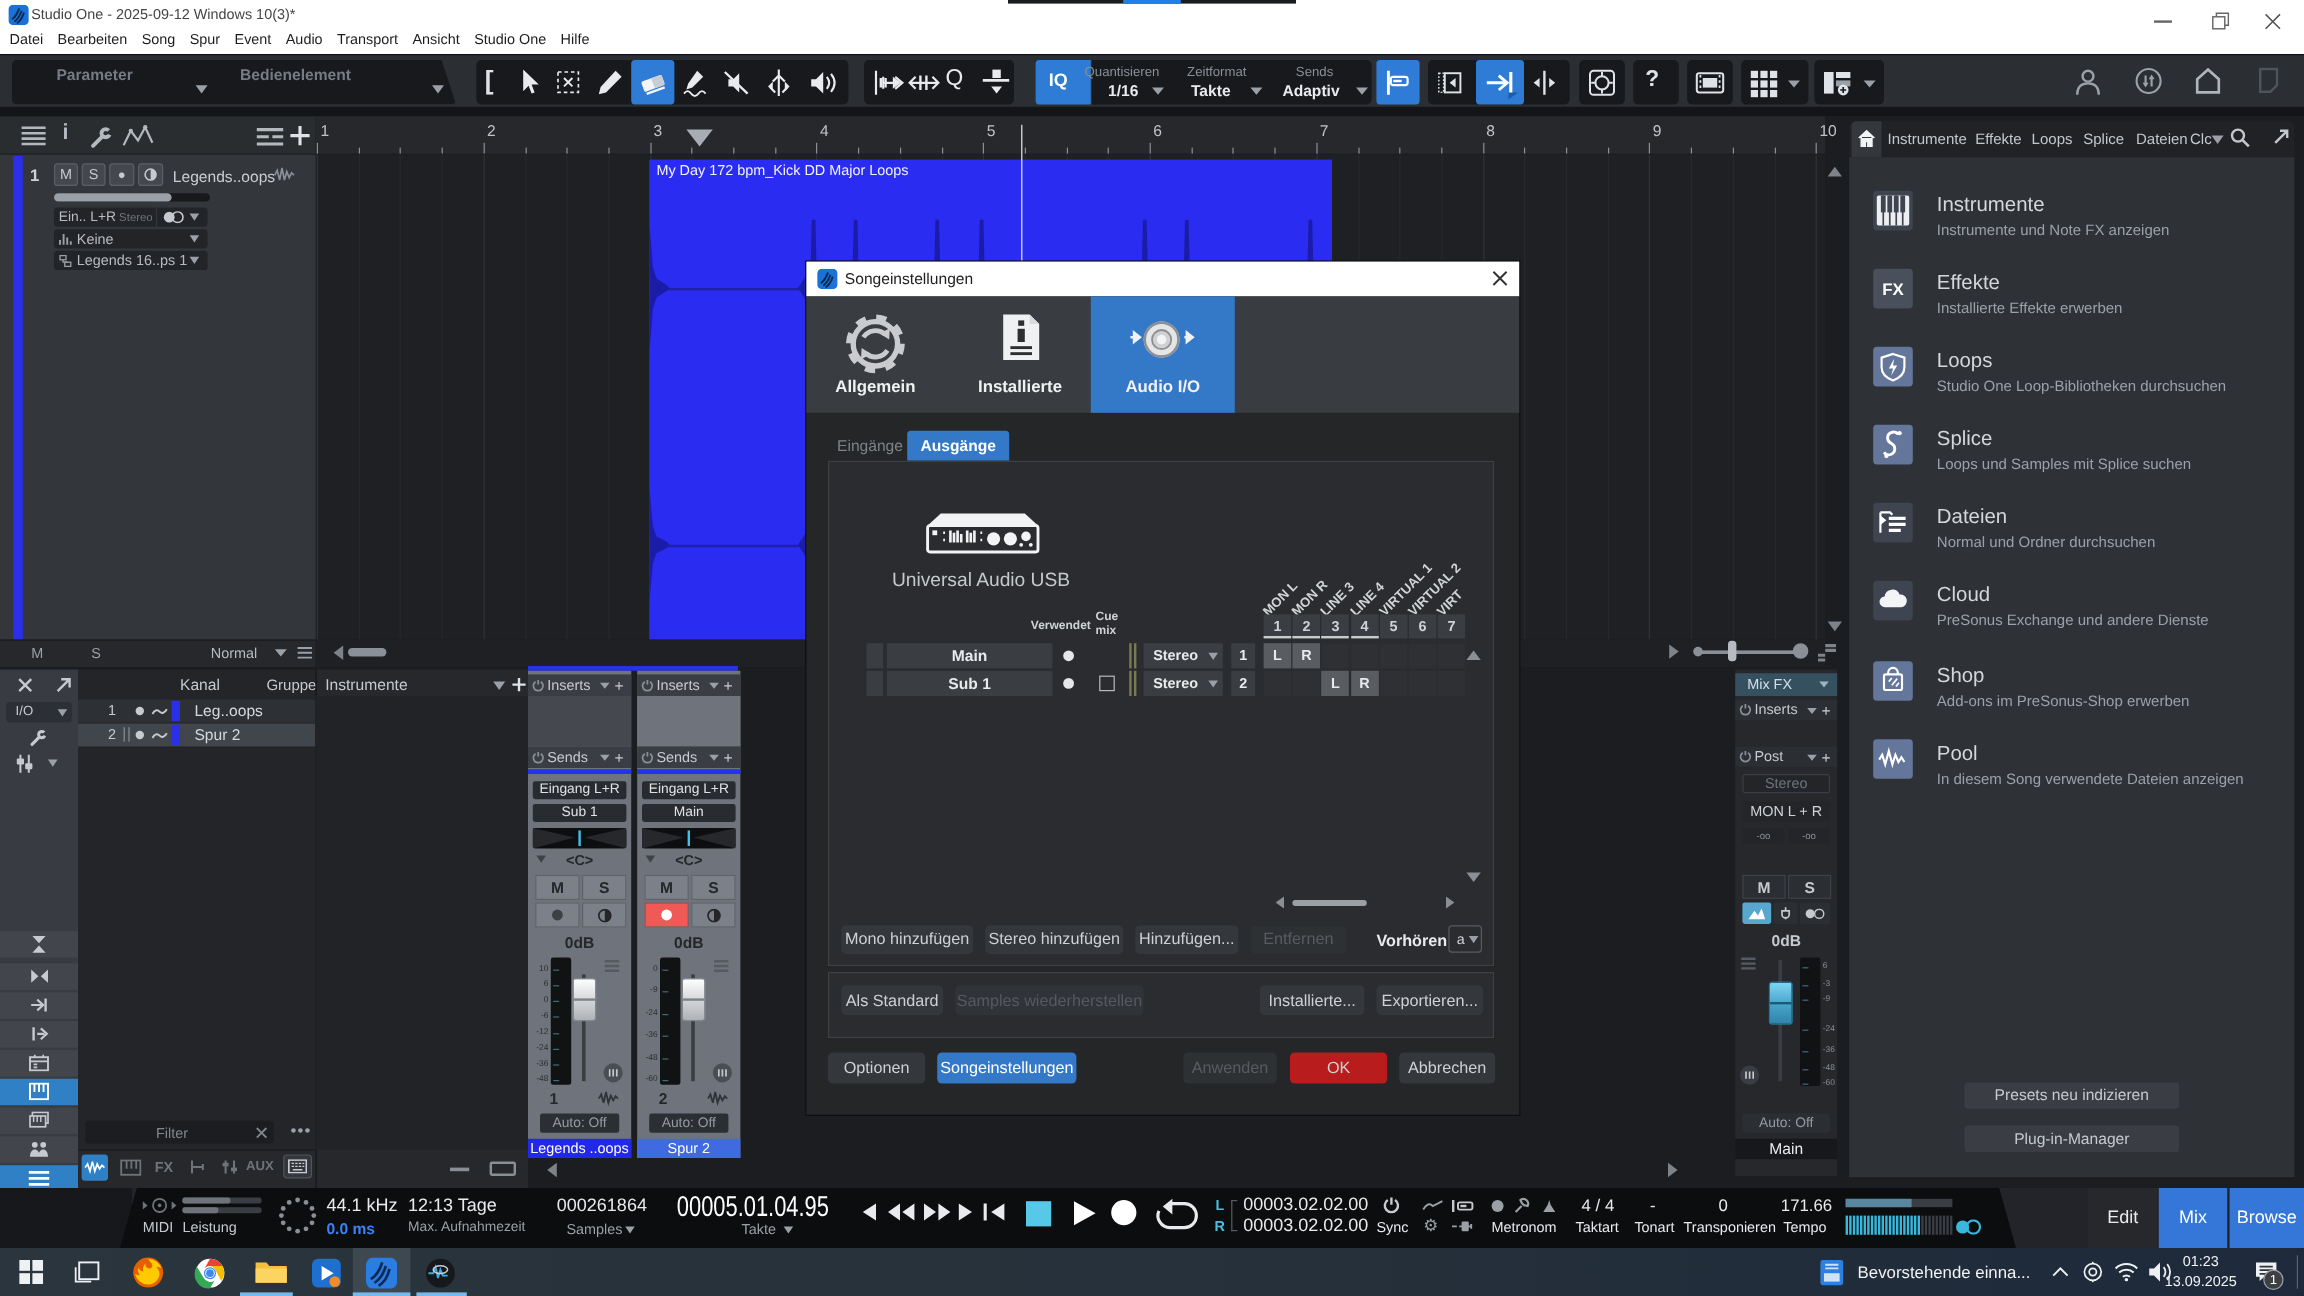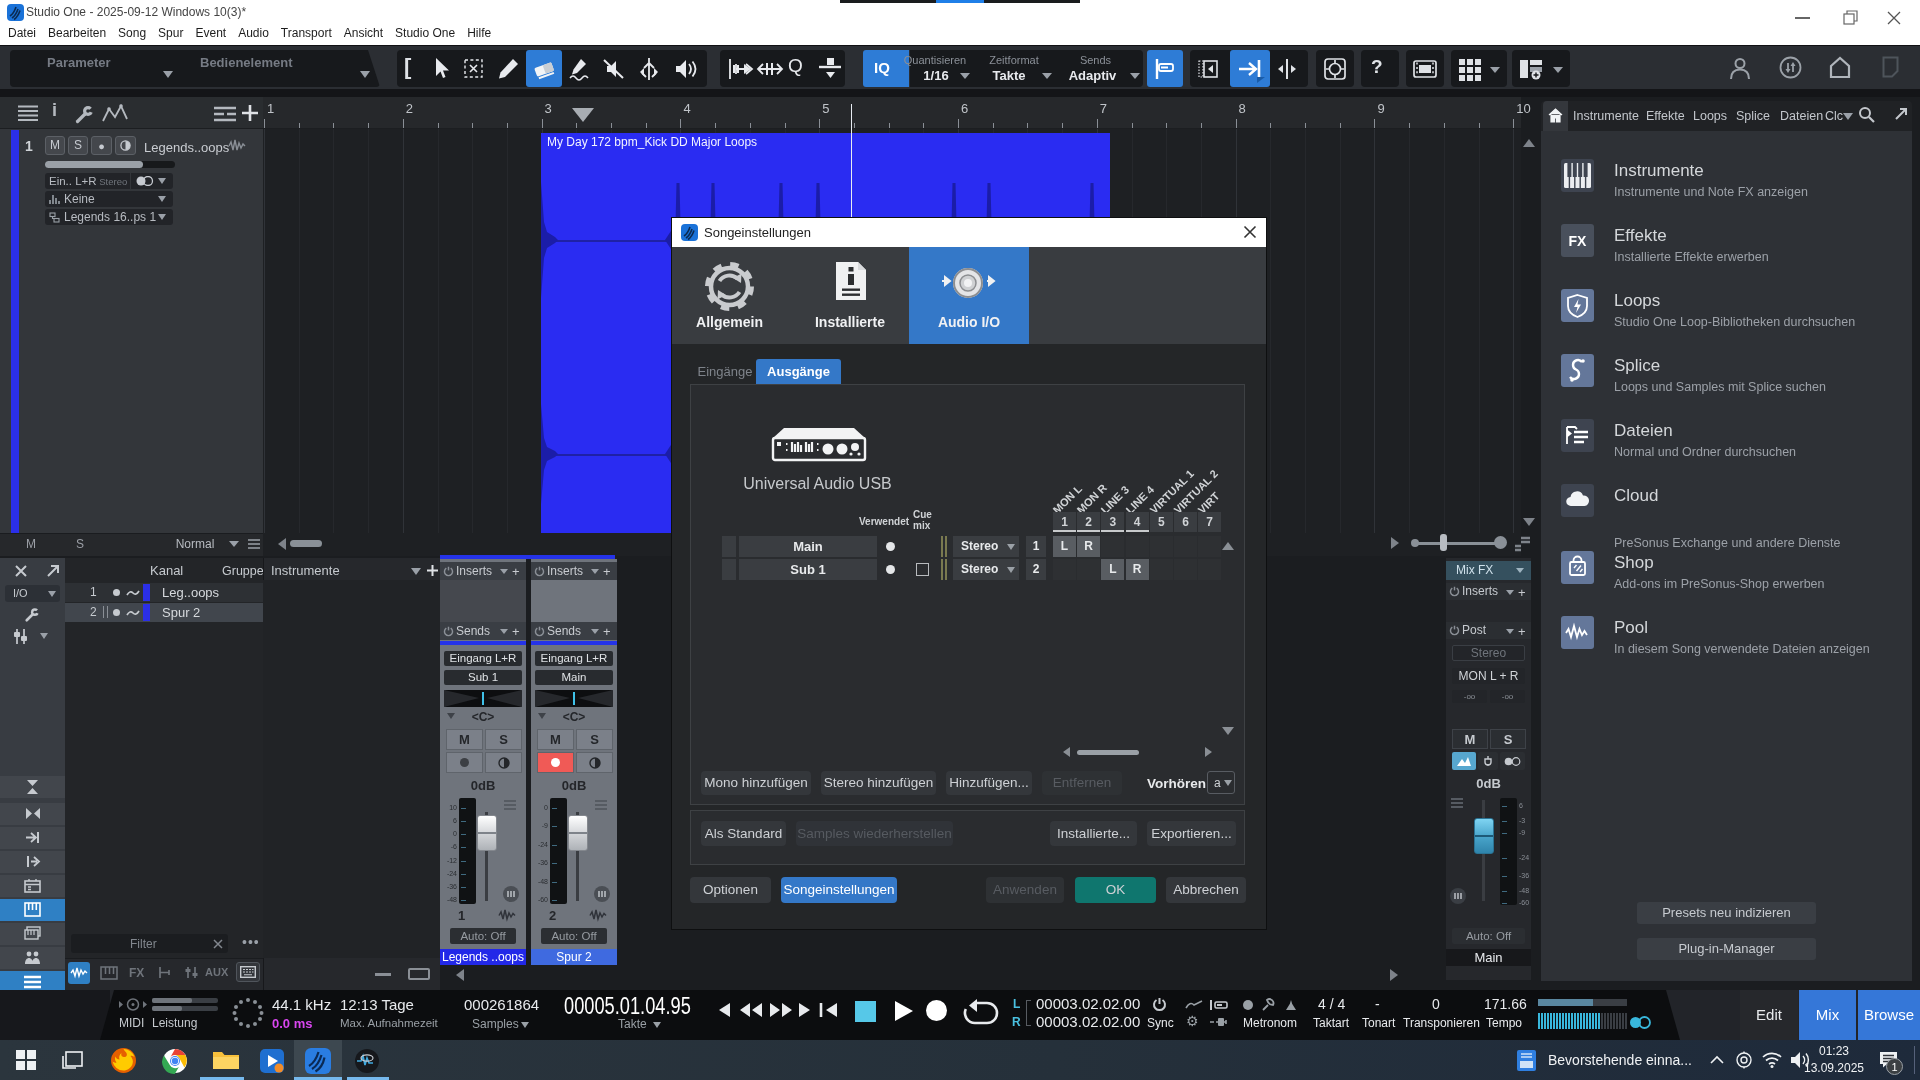--- a/index.html
+++ b/index.html
@@ -840,21 +840,21 @@
           <path d="M6 10.5 l5 4 -5 4z" fill="#fff"></path>
           <path d="M13 13 h14 M13 18 h14 M13 23 h10" stroke="#fff" stroke-width="2.6"></path>
         </svg>
         <div class="ab" style="left:1614px;top:421px;font-size:17px;color:#d4d7da;">Dateien</div>
         <div class="ab" style="left:1614px;top:445px;font-size:12.5px;color:#9ca1a8;">Normal und Ordner durchsuchen</div>
         <div class="ab" style="left:1561px;top:484px;width:33px;height:33px;background:#3e4450;border-radius:3px;"></div>
         <svg class="ab" style="left:1561px;top:484px" width="33" height="33" viewBox="0 0 33 33">
           <path d="M10 22 a4.5 4.5 0 0 1 -0.5 -9 a6.5 6.5 0 0 1 12.5 -1.5 a4.5 4.5 0 0 1 1.5 10.5z" fill="#f2f4f6"></path>
         </svg>
         <div class="ab" style="left:1614px;top:486px;font-size:17px;color:#d4d7da;">Cloud</div>
-        <div class="ab" style="left:1614px;top:510px;font-size:12.5px;color:#9ca1a8;margin-top:26px;">PreSonus Exchange und andere Dienste</div>
+        <div class="ab" style="left:1614px;top:510px;font-size:12.5px;color:#9ca1a8;">PreSonus Exchange und andere Dienste</div>
         <div class="ab" style="left:1561px;top:551px;width:33px;height:33px;background:#64779a;border-radius:3px;"></div>
         <svg class="ab" style="left:1561px;top:551px" width="33" height="33" viewBox="0 0 33 33">
           <rect x="9" y="11" width="15" height="13" rx="1.5" fill="none" stroke="#fff" stroke-width="1.8"></rect>
           <path d="M12.5 11 v-1.5 a4 4 0 0 1 8 0 V11" fill="none" stroke="#fff" stroke-width="1.8"></path>
           <path d="M13 17 l2.5 -3 M15.5 20 l4.5 -5.5 M19 21 l2.5 -3" stroke="#fff" stroke-width="1.4"></path>
         </svg>
         <div class="ab" style="left:1614px;top:553px;font-size:17px;color:#d4d7da;">Shop</div>
         <div class="ab" style="left:1614px;top:577px;font-size:12.5px;color:#9ca1a8;">Add-ons im PreSonus-Shop erwerben</div>
         <div class="ab" style="left:1561px;top:616px;width:33px;height:33px;background:#64779a;border-radius:3px;"></div>
         <svg class="ab" style="left:1561px;top:616px" width="33" height="33" viewBox="0 0 33 33">
@@ -1006,21 +1006,21 @@
 
   <div class="ab" style="left:690px;top:810px;width:555px;height:55px;background:#2a2c2f;border:1px solid #3e4144;"></div>
   <div class="ab" style="left:701px;top:821px;width:85px;height:25px;background:#34373b;border-radius:4px;text-align:center;font-size:13.5px;line-height:25px;color:#ced1d5;">Als Standard</div>
   <div class="ab" style="left:796px;top:821px;width:157px;height:25px;background:#303338;border-radius:4px;text-align:center;font-size:13.5px;line-height:25px;color:#565a60;">Samples wiederherstellen</div>
   <div class="ab" style="left:1050px;top:821px;width:87px;height:25px;background:#34373b;border-radius:4px;text-align:center;font-size:13.5px;line-height:25px;color:#ced1d5;">Installierte...</div>
   <div class="ab" style="left:1147px;top:821px;width:89px;height:25px;background:#34373b;border-radius:4px;text-align:center;font-size:13.5px;line-height:25px;color:#ced1d5;">Exportieren...</div>
 
   <div class="ab" style="left:690px;top:877px;width:81px;height:26px;background:#34373b;border-radius:4px;text-align:center;font-size:13.5px;line-height:26px;color:#ced1d5;">Optionen</div>
   <div class="ab" style="left:781px;top:877px;width:116px;height:26px;background:#3478c8;border-radius:4px;text-align:center;font-size:13.5px;line-height:26px;color:#fff;">Songeinstellungen</div>
   <div class="ab" style="left:986px;top:877px;width:78px;height:26px;background:#2e3134;border-radius:4px;text-align:center;font-size:13.5px;line-height:26px;color:#585c62;">Anwenden</div>
-  <div class="ab" style="left:1075px;top:877px;width:81px;height:26px;background:#0f766e;border-radius:4px;text-align:center;font-size:13.5px;line-height:26px;color:#ced1d5;">OK</div>
+  <div class="ab" style="left:1075px;top:877px;width:81px;height:26px;background:#b91c1c;border-radius:4px;text-align:center;font-size:13.5px;line-height:26px;color:#ced1d5;">OK</div>
   <div class="ab" style="left:1166px;top:877px;width:80px;height:26px;background:#34373b;border-radius:4px;text-align:center;font-size:13.5px;line-height:26px;color:#ced1d5;">Abbrechen</div>
 </div>
 
 <div id="transport">
   <div class="ab" style="left:0;top:990px;width:1920px;height:50px;background:#222429;"></div>
   <div class="ab" style="left:0;top:990px;width:110px;height:50px;background:#17181c;"></div>
   <div class="ab" style="left:100px;top:990px;width:1580px;height:50px;background:#0c0d0f;clip-path:polygon(14px 0,1566px 0,1580px 100%,0 100%);"></div>
 
   <svg class="ab" style="left:118px;top:998px" width="30" height="13" viewBox="0 0 30 13">
         <path d="M1 3 l4 3.5 -4 3.5z" fill="#6f747b"></path>
@@ -1047,21 +1047,21 @@
           <circle cx="17" cy="30" r="2"></circle>
           <circle cx="10" cy="28" r="2"></circle>
           <circle cx="5" cy="23" r="2"></circle>
           <circle cx="3.5" cy="17" r="2"></circle>
           <circle cx="5" cy="11" r="2"></circle>
           <circle cx="10" cy="6" r="2"></circle>
         </g>
       </svg>
 
   <div class="ab" style="left:272px;top:996px;font-size:15px;color:#e8eaed;">44.1 kHz</div>
-  <div class="ab" style="left:272px;top:1016px;font-size:13px;font-weight:bold;color:#d946ef;">0.0 ms</div>
+  <div class="ab" style="left:272px;top:1016px;font-size:13px;font-weight:bold;color:#3b82f6;">0.0 ms</div>
   <div class="ab" style="left:340px;top:996px;font-size:15px;color:#e8eaed;">12:13 Tage</div>
   <div class="ab" style="left:340px;top:1017px;font-size:11.5px;color:#9aa0a6;">Max. Aufnahmezeit</div>
   <div class="ab" style="left:464px;top:996px;font-size:15px;color:#e8eaed;">000261864</div>
   <div class="ab" style="left:472px;top:1017px;font-size:12px;color:#9aa0a6;">Samples</div>
   <div class="ab" style="left:521px;top:1022px;width:0;height:0;border:4px solid transparent;border-top:6px solid #9aa0a6;"></div>
 
   <div class="ab" style="left:564px;top:992px;font-size:24px;color:#fff;transform:scaleX(0.76);transform-origin:0 0;white-space:nowrap;">00005.01.04.95</div>
   <div class="ab" style="left:618px;top:1017px;font-size:12px;color:#9aa0a6;">Takte</div>
   <div class="ab" style="left:653px;top:1022px;width:0;height:0;border:4px solid transparent;border-top:6px solid #9aa0a6;"></div>
 

